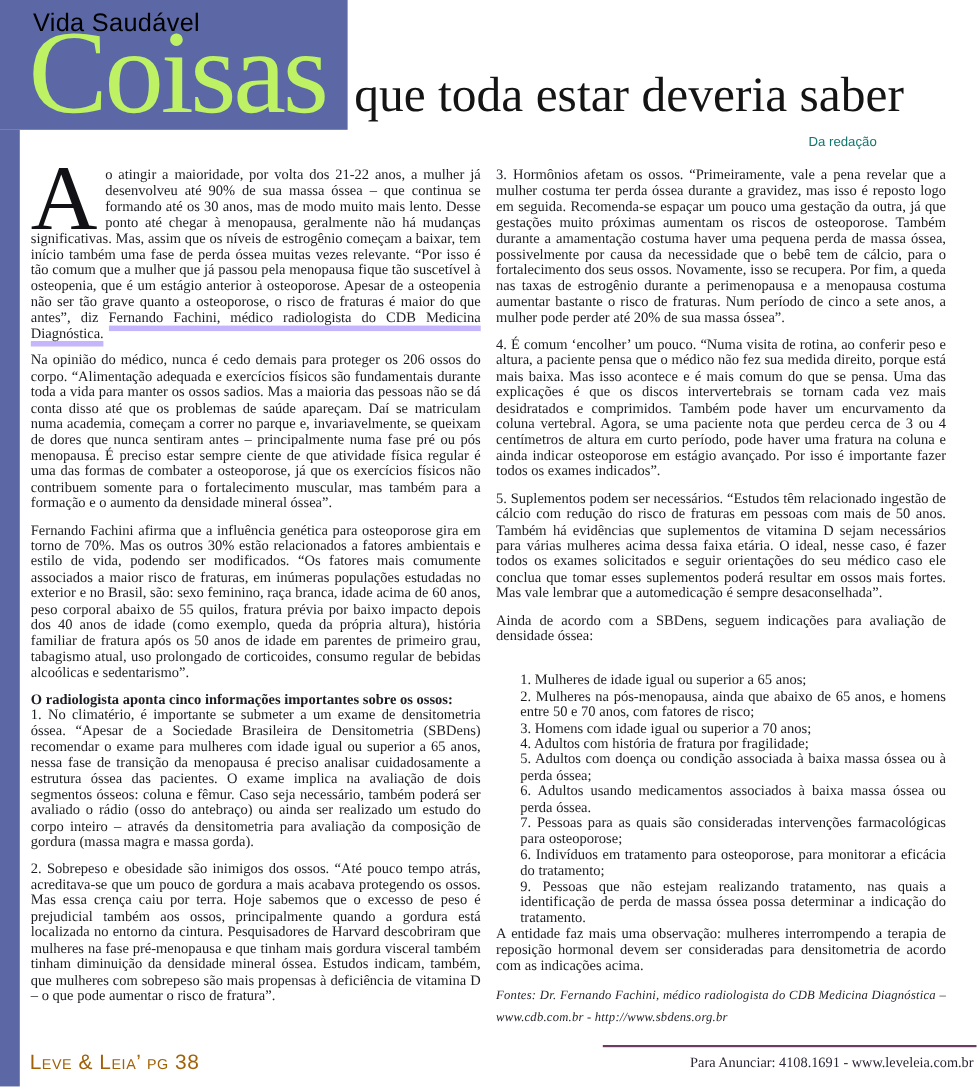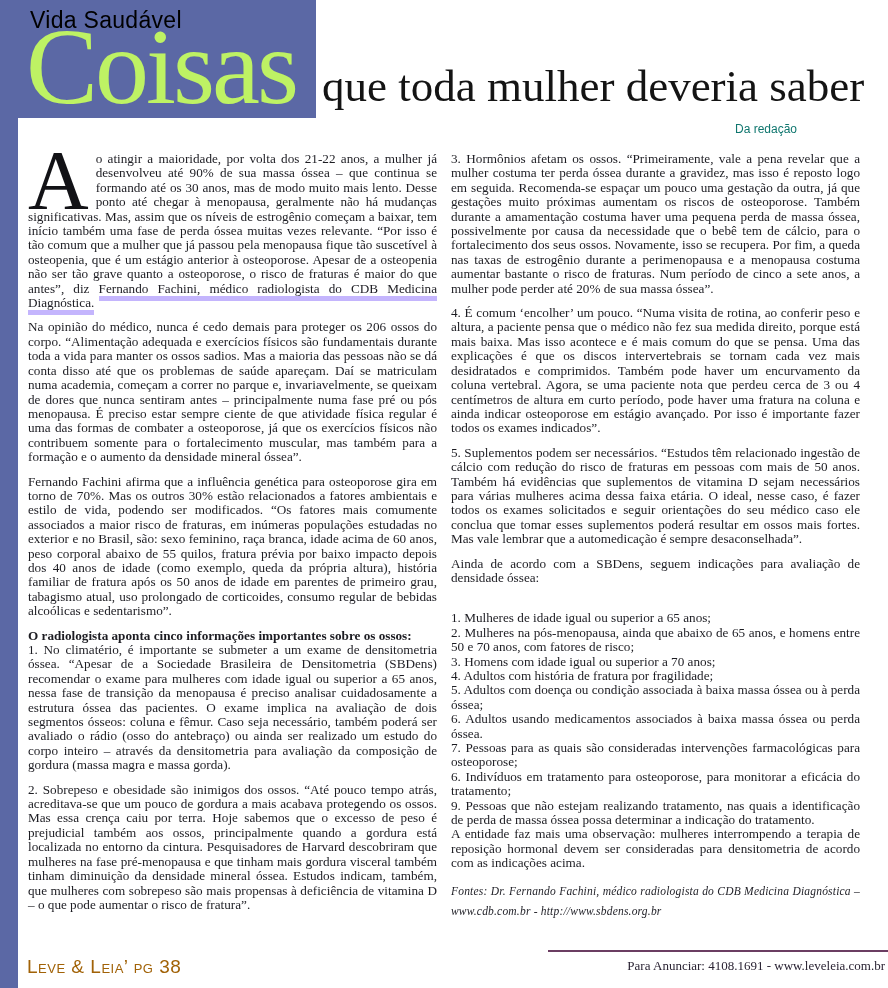--- a/index.html
+++ b/index.html
@@ -37,21 +37,21 @@
   .col p.tight{margin-bottom:0;}
   .dropcap{
     float:left;font-size:84px;line-height:58px;height:57px;
     padding:0 7px 0 0;font-family:"Liberation Serif",serif;color:#121216;
   }
   .redline{
     border-bottom:5px solid #c4b5fd;padding-bottom:0px;
   }
   .subhead{font-weight:bold;}
   .ind{margin:0 !important;}
-  .ind-list{margin-top:26px;}
+  .ind-list{margin-top:26px;margin-left:22px;}
   .closing{margin-top:4px;}
   .sources{
     margin-top:8px;font-style:italic;font-size:11.5px;line-height:1.75;
     letter-spacing:.2px;color:#23232a;
   }
   
   .footer-brand{
     position:absolute;left:27px;bottom:10px;
     font-family:"Liberation Sans",sans-serif;font-variant:small-caps;
     font-size:19px;letter-spacing:.5px;color:#a16207;white-space:nowrap;
@@ -64,21 +64,21 @@
 </style>
 </head>
 <body>
 
 <div class="page">
 
   <div class="kicker-box">
     <div class="kicker">Vida Saudável</div>
     <div class="headline">Coisas</div>
   </div>
-  <div class="subheadline">que toda mulher deveria saber</div>
+  <div class="subheadline">que toda estar deveria saber</div>
   <div class="byline">Da redação</div>
   <div class="left-bar"></div>
 
   <div class="article">
 
     <div class="col">
       <p><span class="dropcap">A</span><span>o atingir a maioridade, por volta dos 21-22 anos, a mulher já desenvolveu até 90% de sua massa óssea – que continua se formando até os 30 anos, mas de modo muito mais lento. Desse ponto até chegar à menopausa, geralmente não há mudanças significativas. Mas, assim que os níveis de estrogênio começam a baixar, tem início também uma fase de perda óssea muitas vezes relevante. “Por isso é tão comum que a mulher que já passou pela menopausa fique tão suscetível à osteopenia, que é um estágio anterior à osteoporose. Apesar de a osteopenia não ser tão grave quanto a osteoporose, o risco de fraturas é maior do que antes”, diz </span><span class="redline">Fernando Fachini, médico radiologista do CDB Medicina Diagnóstica.</span></p>
       <p>Na opinião do médico, nunca é cedo demais para proteger os 206 ossos do corpo. “Alimentação adequada e exercícios físicos são fundamentais durante toda a vida para manter os ossos sadios. Mas a maioria das pessoas não se dá conta disso até que os problemas de saúde apareçam. Daí se matriculam numa academia, começam a correr no parque e, invariavelmente, se queixam de dores que nunca sentiram antes – principalmente numa fase pré ou pós menopausa. É preciso estar sempre ciente de que atividade física regular é uma das formas de combater a osteoporose, já que os exercícios físicos não contribuem somente para o fortalecimento muscular, mas também para a formação e o aumento da densidade mineral óssea”.</p>
       <p>Fernando Fachini afirma que a influência genética para osteoporose gira em torno de 70%. Mas os outros 30% estão relacionados a fatores ambientais e estilo de vida, podendo ser modificados. “Os fatores mais comumente associados a maior risco de fraturas, em inúmeras populações estudadas no exterior e no Brasil, são: sexo feminino, raça branca, idade acima de 60 anos, peso corporal abaixo de 55 quilos, fratura prévia por baixo impacto depois dos 40 anos de idade (como exemplo, queda da própria altura), história familiar de fratura após os 50 anos de idade em parentes de primeiro grau, tabagismo atual, uso prolongado de corticoides, consumo regular de bebidas alcoólicas e sedentarismo”.</p>
       <p class="subhead tight">O radiologista aponta cinco informações importantes sobre os ossos:</p>

